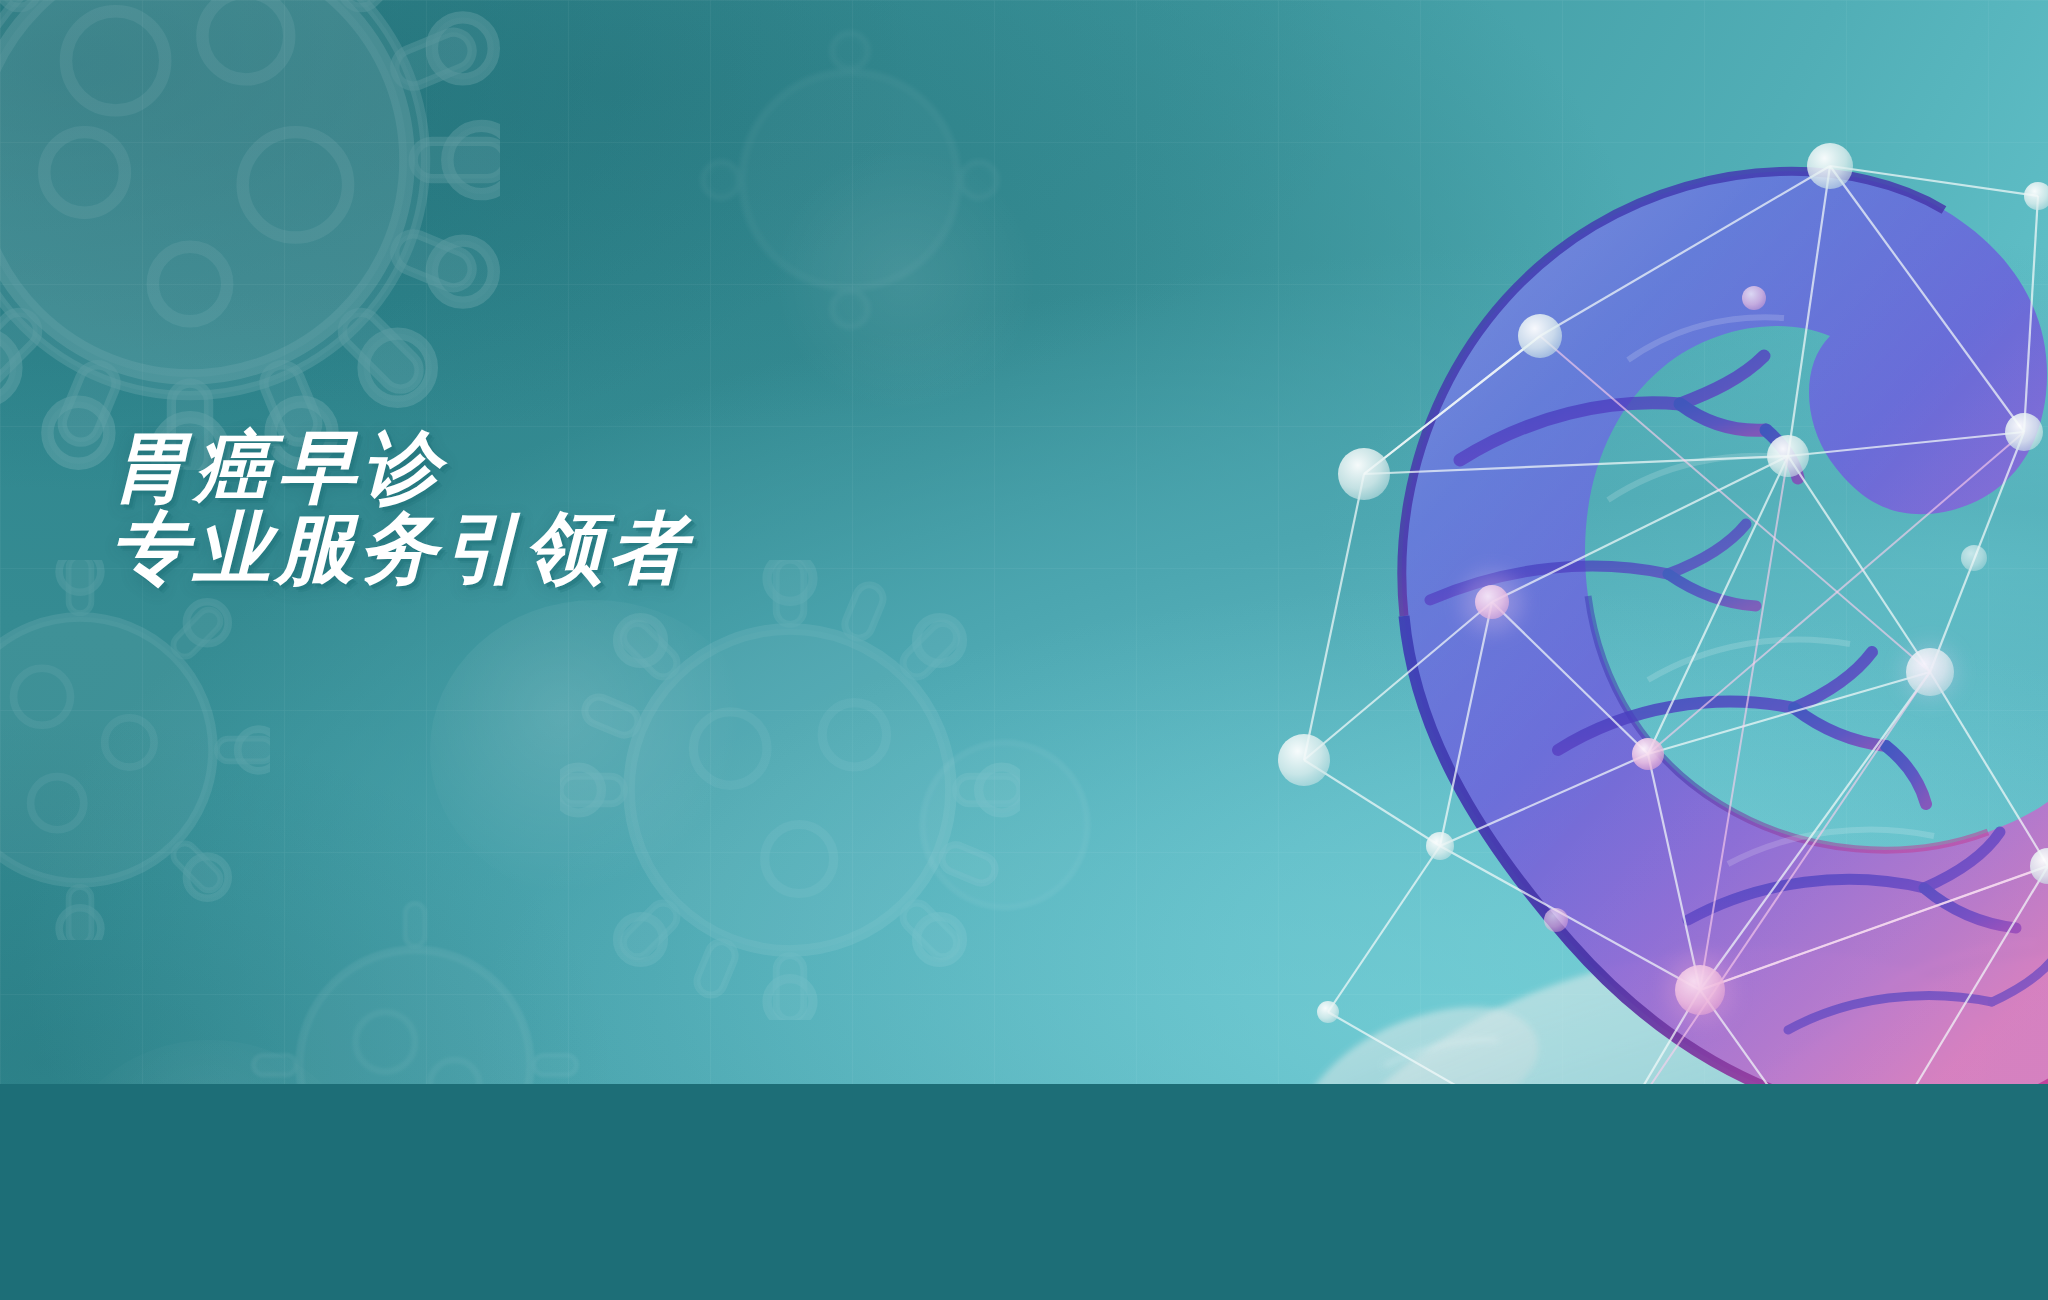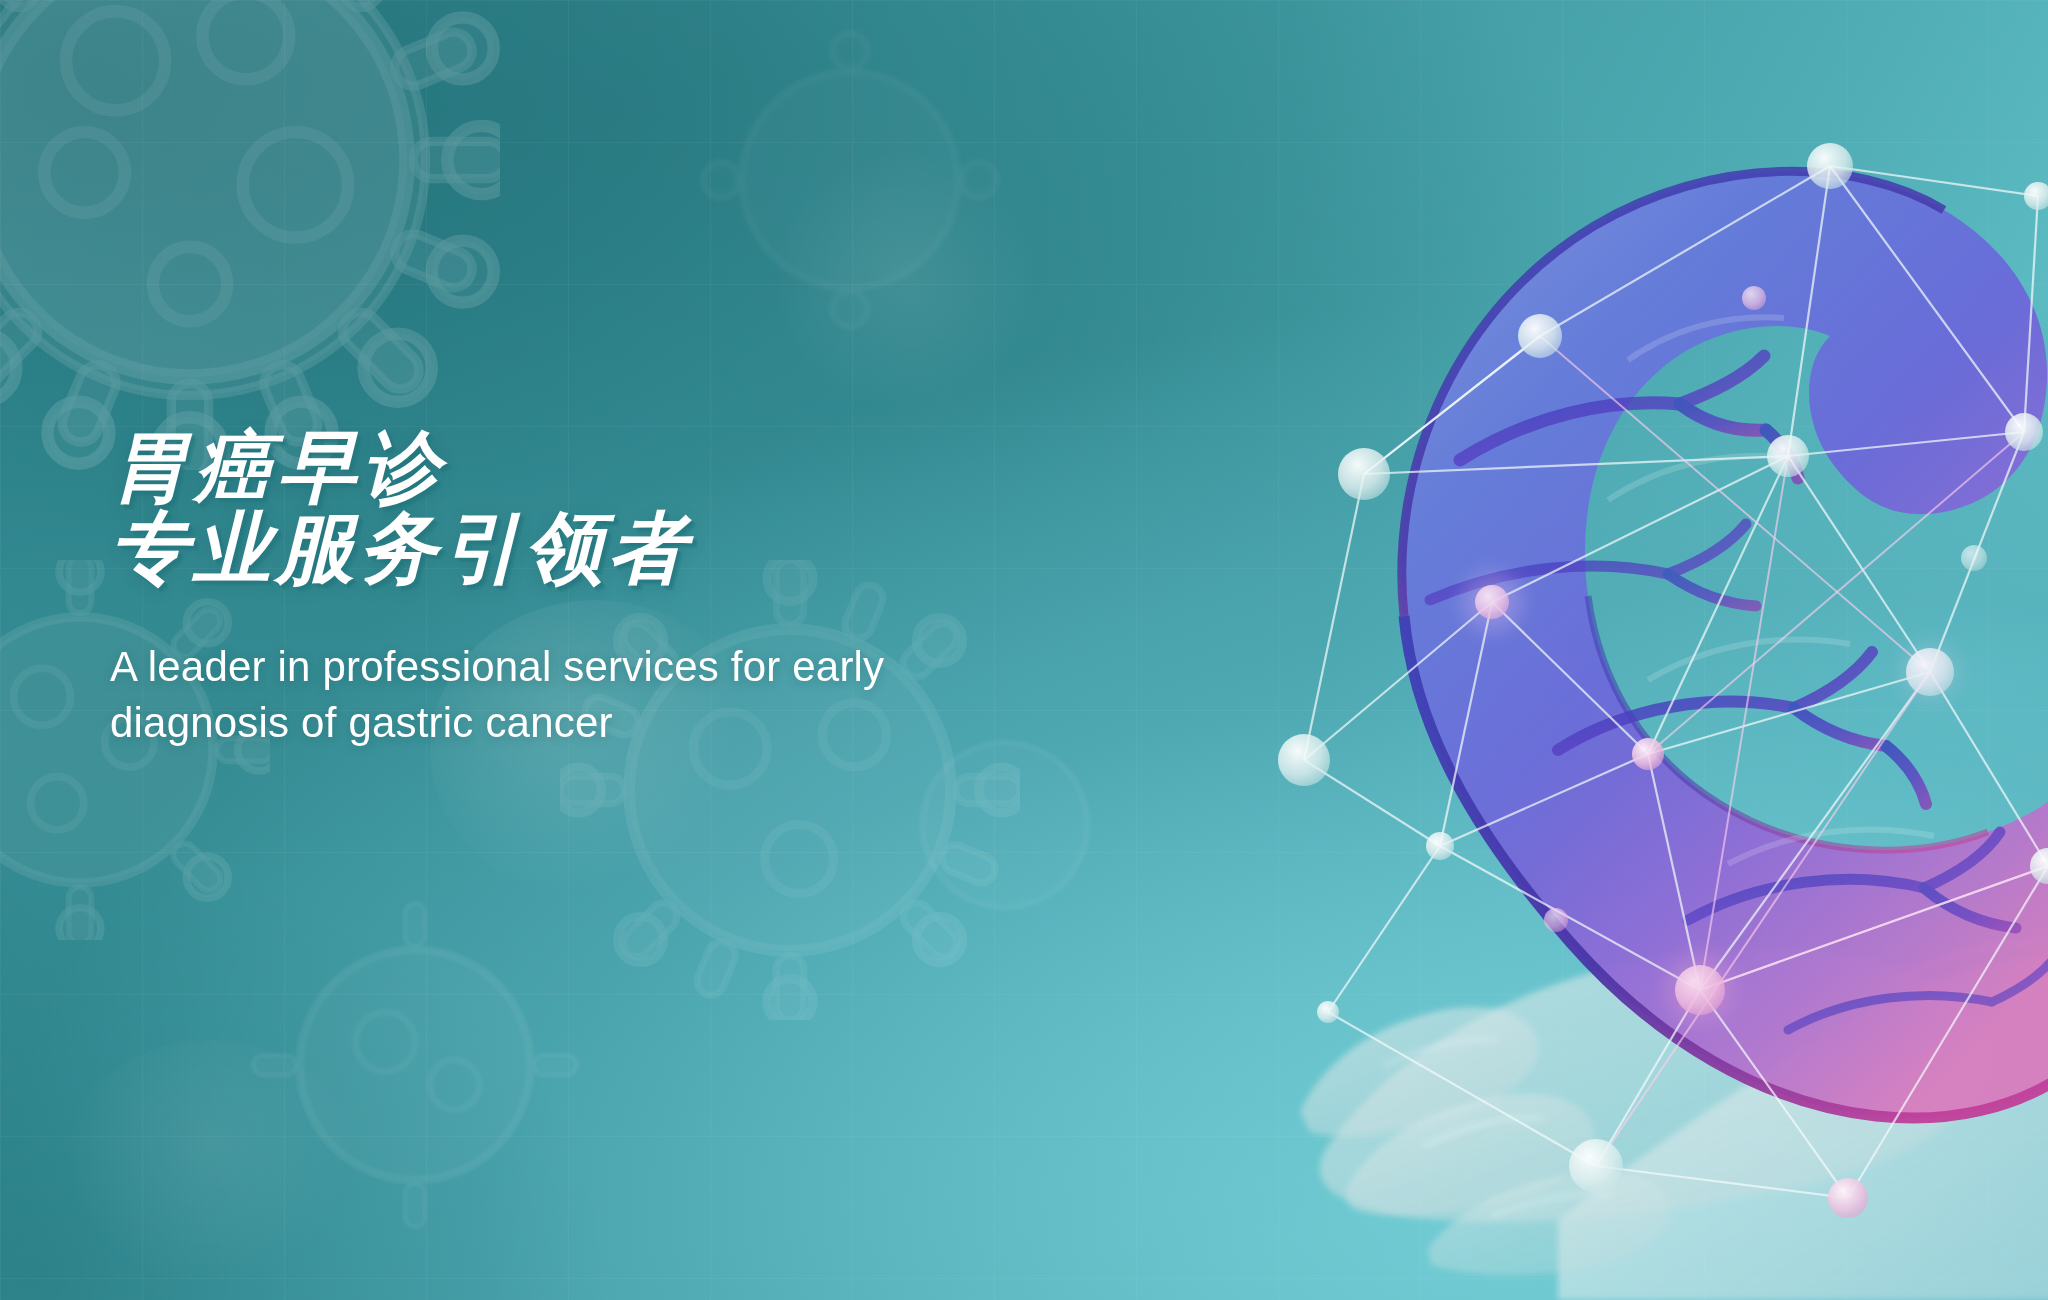--- a/index.html
+++ b/index.html
@@ -1,21 +1,21 @@
 <!DOCTYPE html>
 <html lang="zh"><head>
 <meta charset="utf-8">
 <title>胃癌早诊 专业服务引领者</title>
 <style>
   html,body{margin:0;padding:0;background:#1d6e77;}
   *{box-sizing:border-box;}
 
   .stage{
     position:relative;
-    width:2048px;height:1300px;
+    width:2048px;height:1084px;
     overflow:hidden;
     font-family:"Liberation Sans","DejaVu Sans",sans-serif;
     background:#3f979e;
   }
 
   
   .bg-base{
     position:absolute;inset:0;
     background:
       radial-gradient(118% 92% at 86% 88%, #6ec6cf 0%, #5fb9c4 22%, #4ca6b0 46%, rgba(62,150,158,0) 72%),
@@ -525,19 +525,15 @@
         </g>
       </g>
     </svg>
   </div>
 
   <div class="hero">
     <h1 class="headline">
       <span class="ln ln1">胃癌早诊</span>
       <span class="ln ln2">专业服务引领者</span>
     </h1>
-    <p class="subhead">
-      <span class="sl">A leader in professional services for early</span>
-      <span class="sl">diagnosis of gastric cancer</span>
-    </p>
   </div>
 
 </div>
 
 </body></html>

